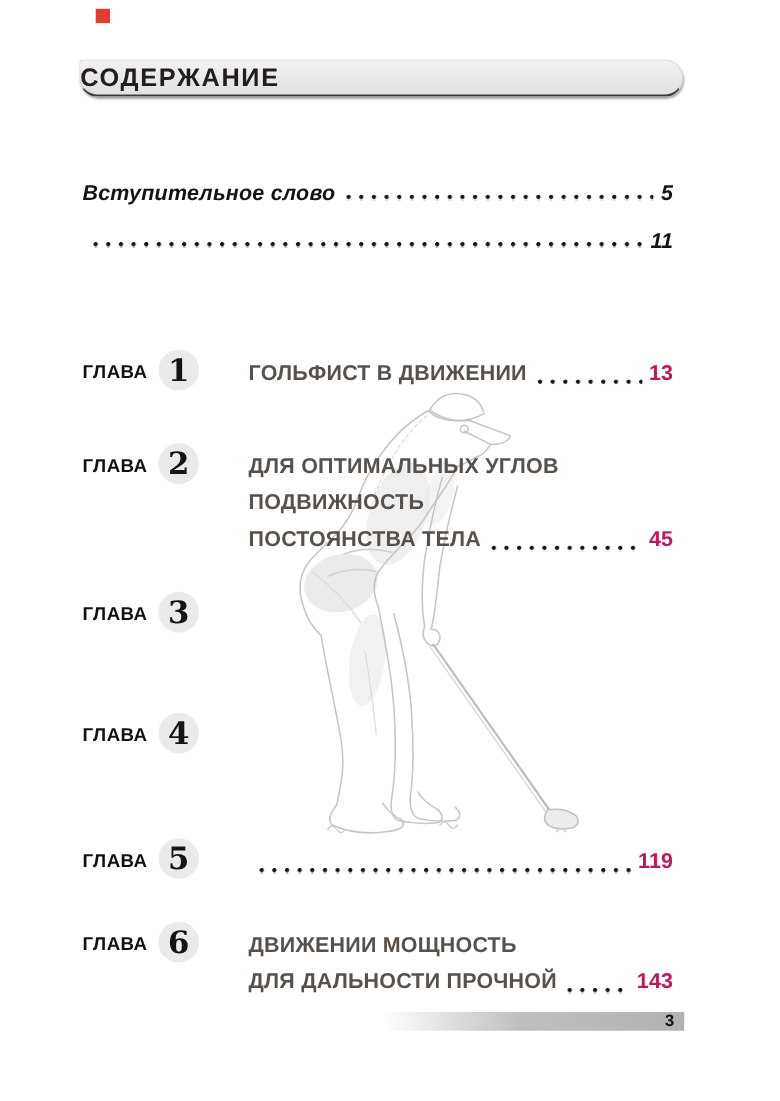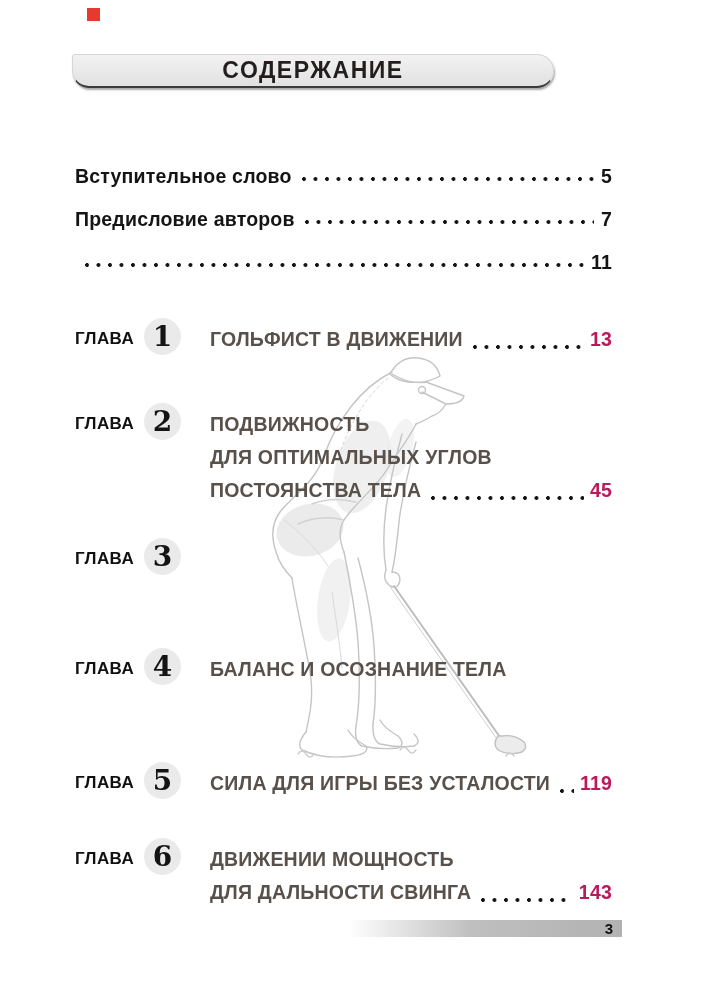--- a/index.html
+++ b/index.html
@@ -4,50 +4,50 @@
 <style>
   html,body{margin:0;padding:0;background:#ffffff;}
   .page{
     position:relative;width:709px;height:1001px;background:#ffffff;
     font-family:"Liberation Sans",sans-serif;overflow:hidden;
   }
   
   .red-marker{position:absolute;left:87px;top:8px;width:13px;height:13px;background:var(--marker-red,#e63a2e);z-index:3;}
   
   .header-bar{
-    position:absolute;left:72px;top:54px;width:482px;height:34px;
+    position:absolute;left:72px;top:54px;width:549px;height:34px;
     background:linear-gradient(#f2f2f2,#e1e1e1);
     border:1px solid #d6d6d6;border-bottom:2px solid #3a3a3a;
     border-radius:3px 17px 17px 17px;
     box-shadow:1px 2px 2px rgba(0,0,0,.35);
-    display:flex;align-items:center;justify-content:center;z-index:2;box-sizing:border-box;
+    display:flex;align-items:center;z-index:2;box-sizing:border-box;
   }
   .header-title{font-size:23px;font-weight:bold;color:#241d1d;letter-spacing:1.5px;}
   
   .golfer{position:absolute;left:240px;top:352px;width:295px;height:415px;z-index:1;}
   
   .front-matter{position:absolute;left:75px;top:145px;width:537px;z-index:2;}
-  .fm-row{display:flex;align-items:flex-end;height:43px;}
+  .fm-row{display:flex;align-items:flex-end;height:43px;font-style:italic;}
   .fm-title,.fm-page{font-size:19.5px;font-weight:bold;color:var(--text-black,#141414);letter-spacing:.2px;white-space:nowrap;line-height:24px;}
   .fm-page{margin-left:3px;}
   
   .dots{
     flex:1;min-width:8px;height:24px;align-self:flex-end;margin:0 4px 0 8px;
     background-image:radial-gradient(circle at 2px 2px,#151515 1.7px,transparent 2.2px);
     background-size:11.5px 5px;background-repeat:repeat-x;
     background-position:left 2px bottom 6px;
   }
   
   .chapters{position:absolute;left:0;top:0;width:709px;height:754px;z-index:2;pointer-events:none;}
   .chapter{position:absolute;left:75px;width:537px;display:flex;align-items:flex-start;}
   .ch-label{font-size:17px;font-weight:bold;color:#111111;width:60px;padding-top:11px;letter-spacing:.4px;flex:none;}
   .ch-circle{width:37px;height:37px;border-radius:50%;background:#eaeaea;margin-left:9px;flex:none;
     display:flex;align-items:center;justify-content:center;}
   .ch-num{font-family:"DejaVu Serif",serif;font-weight:bold;font-size:28px;color:#141414;line-height:1;}
-  .ch-col{flex:1;margin-left:29px;padding-top:5px;min-width:0;}
+  .ch-col{flex:1;margin-left:45px;padding-top:5px;min-width:0;}
   .ch-line{display:flex;align-items:flex-end;line-height:33px;font-size:19.5px;font-weight:bold;
     color:var(--chapter-title,#58504a);letter-spacing:.2px;}
   .ch-text{white-space:nowrap;}
   .ch-page{color:#be185d;margin-left:2px;white-space:nowrap;}
   
   .footer-bar{
     position:absolute;top:920px;left:348px;width:274px;height:17px;
     background:linear-gradient(to right,rgba(180,180,180,0),rgba(180,180,180,.85) 45%,var(--footer-bar-gray,#b2b2b2));
     display:flex;align-items:center;justify-content:flex-end;padding-right:9px;box-sizing:border-box;z-index:2;
   }
@@ -115,25 +115,20 @@
     </g>
   </svg>
 
   <div class="front-matter">
       <div class="fm-row">
         <span class="fm-title">Вступительное слово</span>
         <span class="dots"></span>
         <span class="fm-page">5</span>
       </div>
       <div class="fm-row">
-        <span class="fm-title">Предисловие авторов</span>
-        <span class="dots"></span>
-        <span class="fm-page">7</span>
-      </div>
-      <div class="fm-row">
         <span class="dots"></span>
         <span class="fm-page">11</span>
       </div>
     </div>
 
   <div class="chapters">
       <div class="chapter" style="top: 318px;">
         <span class="ch-label">ГЛАВА</span>
         <span class="ch-circle">
           <span class="ch-num">1</span>
@@ -146,73 +141,69 @@
           </div>
         </div>
       </div>
       <div class="chapter" style="top: 403px;">
         <span class="ch-label">ГЛАВА</span>
         <span class="ch-circle">
           <span class="ch-num">2</span>
         </span>
         <div class="ch-col">
           <div class="ch-line">
+            <span class="ch-text">ДЛЯ ОПТИМАЛЬНЫХ УГЛОВ</span>
+          </div>
+          <div class="ch-line">
             <span class="ch-text">ПОДВИЖНОСТЬ</span>
           </div>
           <div class="ch-line">
-            <span class="ch-text">ДЛЯ ОПТИМАЛЬНЫХ УГЛОВ</span>
-          </div>
-          <div class="ch-line">
             <span class="ch-text">ПОСТОЯНСТВА ТЕЛА</span>
             <span class="dots ch-dots"></span>
             <span class="ch-page">45</span>
           </div>
         </div>
       </div>
       <div class="chapter" style="top: 538px;">
         <span class="ch-label">ГЛАВА</span>
         <span class="ch-circle">
           <span class="ch-num">3</span>
         </span>
       </div>
       <div class="chapter" style="top: 648px;">
         <span class="ch-label">ГЛАВА</span>
         <span class="ch-circle">
           <span class="ch-num">4</span>
         </span>
         <div class="ch-col">
-          <div class="ch-line">
-            <span class="ch-text">БАЛАНС И ОСОЗНАНИЕ ТЕЛА</span>
-          </div>
         </div>
       </div>
       <div class="chapter" style="top: 762px;">
         <span class="ch-label">ГЛАВА</span>
         <span class="ch-circle">
           <span class="ch-num">5</span>
         </span>
         <div class="ch-col">
           <div class="ch-line">
-            <span class="ch-text">СИЛА ДЛЯ ИГРЫ БЕЗ УСТАЛОСТИ</span>
             <span class="dots ch-dots"></span>
             <span class="ch-page">119</span>
           </div>
         </div>
       </div>
       <div class="chapter" style="top: 838px;">
         <span class="ch-label">ГЛАВА</span>
         <span class="ch-circle">
           <span class="ch-num">6</span>
         </span>
         <div class="ch-col">
           <div class="ch-line">
             <span class="ch-text">ДВИЖЕНИИ МОЩНОСТЬ</span>
           </div>
           <div class="ch-line">
-            <span class="ch-text">ДЛЯ ДАЛЬНОСТИ СВИНГА</span>
+            <span class="ch-text">ДЛЯ ДАЛЬНОСТИ ПРОЧНОЙ</span>
             <span class="dots ch-dots"></span>
             <span class="ch-page">143</span>
           </div>
         </div>
       </div>
     </div>
 
   <div class="footer-bar">
     <span class="footer-page">3</span>
   </div>

